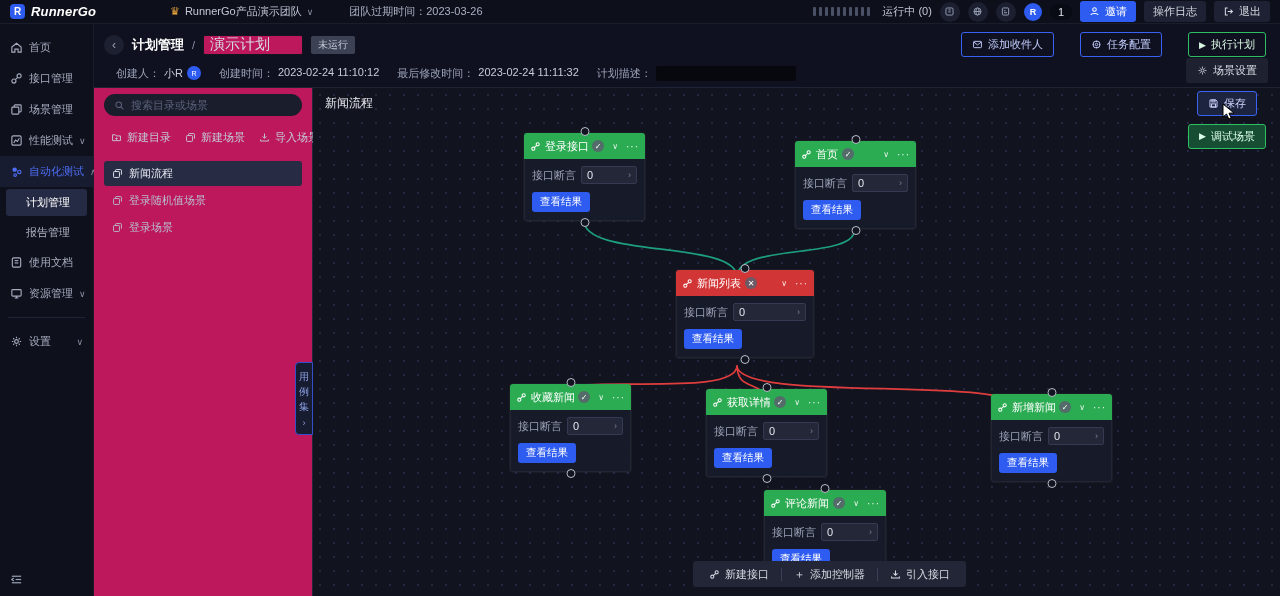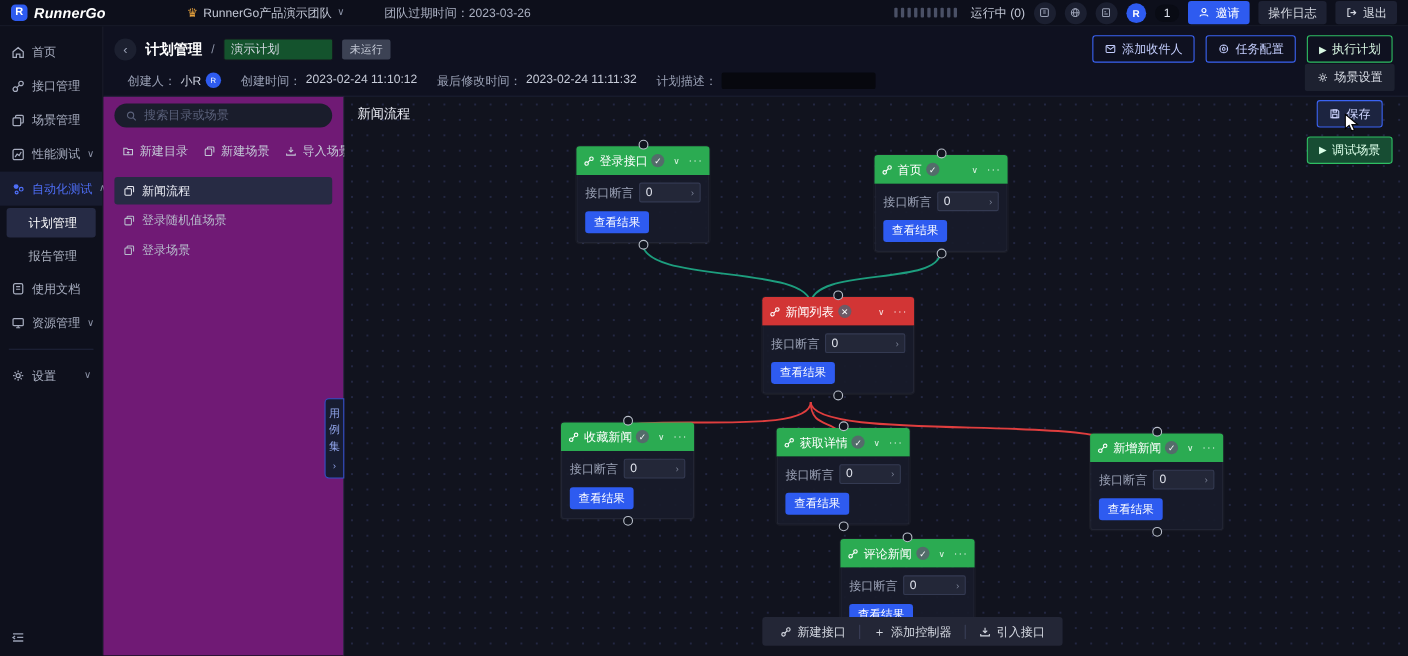--- a/index.html
+++ b/index.html
@@ -54,40 +54,40 @@
   .collapse-btn { position:absolute; bottom:10px; left:10px; color:#9aa1b5; }
 
   
   .right-col { flex:1; display:flex; flex-direction:column; }
   .plan-header { height:64px; background:#0f1120; border-bottom:1px solid #1f2336; padding:8px 14px 0 10px; }
   .ph-row1 { display:flex; align-items:center; gap:8px; }
   .back-btn { width:20px; height:20px; border-radius:50%; background:#1c2030; color:#9aa1b5;
     display:flex; align-items:center; justify-content:center; font-size:12px; cursor:pointer; }
   .ph-title { color:#fff; font-size:13px; font-weight:bold; }
   .ph-slash { color:#8b92a6; }
-  .plan-name-input { width:100px; height:20px; background:#14532d; border:1px solid #14161f;
-    border-radius:2px; color:#d6dae3; font-size:11px; padding:0 6px; }
+  .plan-name-input { width:100px; height:20px; background:#be185d; border:1px solid #14161f;
+    border-radius:2px; color:#d6dae3; font-size:15px; padding:0 6px; }
   .status-badge { background:#3c4254; color:#c6cbd8; font-size:10px; padding:2px 7px; border-radius:2px; }
-  .ph-buttons { margin-left:auto; display:flex; gap:10px; }
+  .ph-buttons { margin-left:auto; display:flex; gap:26px; }
   .ob { display:flex; align-items:center; gap:5px; padding:4px 10px; border-radius:3px;
     background:transparent; font-size:11px; cursor:pointer; }
   .ob.blue { border:1px solid #3b63f3; color:#c3cdfd; }
   .ob.green { border:1px solid #2fbf63; color:#d9f7e3; }
   .ph-row2 { display:flex; align-items:center; gap:18px; margin-top:9px; padding-left:12px; color:#9aa1b5; }
   .meta-pair { display:flex; gap:4px; }
   .meta-val { color:#c7ccd9; }
   .mini-avatar { width:14px; height:14px; border-radius:50%; background:#2e5bf0; color:#fff;
     font-size:7px; display:flex; align-items:center; justify-content:center; }
   .desc-input { width:140px; height:15px; background:#07080e; border:none; border-radius:2px; }
 
   
   .content { flex:1; display:flex; min-height:0; }
 
   
-  .scene-panel { width:219px; background:#701a75; border-right:1px solid #23263a; padding:6px 10px; position:relative; }
+  .scene-panel { width:219px; background:#be185d; border-right:1px solid #23263a; padding:6px 10px; position:relative; }
   .search-box { height:22px; background:#1a1d2c; border-radius:12px; display:flex; align-items:center;
     gap:6px; padding:0 10px; color:#5a617a; }
   .search-box input { background:transparent; border:none; outline:none; color:#c7ccd9; font-size:11px; width:150px; }
   .search-box input::placeholder { color:#5a617a; }
   .panel-actions { display:flex; align-items:center; margin-top:14px; color:#c3c8d6; }
   .pa-item { display:flex; align-items:center; gap:5px; cursor:pointer; padding:0 7px; white-space:nowrap; }
   .pa-sep { width:1px; height:12px; background:#2c3048; }
   .scene-list { margin-top:16px; display:flex; flex-direction:column; gap:2px; }
   .scene-item { display:flex; align-items:center; gap:6px; padding:5px 8px; border-radius:3px;
     color:#b7bdcc; cursor:pointer; }
@@ -490,21 +490,21 @@
                 <span class="assert-box">
                     <span>0</span>
                     <span class="ar">›</span>
                   </span>
               </div>
               <button class="view-btn">查看结果</button>
             </div>
             <div class="port bottom"></div>
           </div>
 
-          <div class="node" style="left:380px;top:152px;width:138px;">
+          <div class="node" style="left:363px;top:152px;width:138px;">
             <div class="port top"></div>
             <div class="node-head err">
               <svg class="ic12" viewBox="0 0 14 14" fill="none" stroke="#fff" stroke-width="1.3">
                   <circle cx="4.2" cy="9.8" r="2"></circle>
                   <circle cx="9.8" cy="4.2" r="2"></circle>
                   <line x1="5.8" y1="8.2" x2="8.2" y2="5.8"></line>
                 </svg>
               <span class="node-title">新闻列表</span>
               <span class="node-badge">✕</span>
               <span class="spacer"></span>

